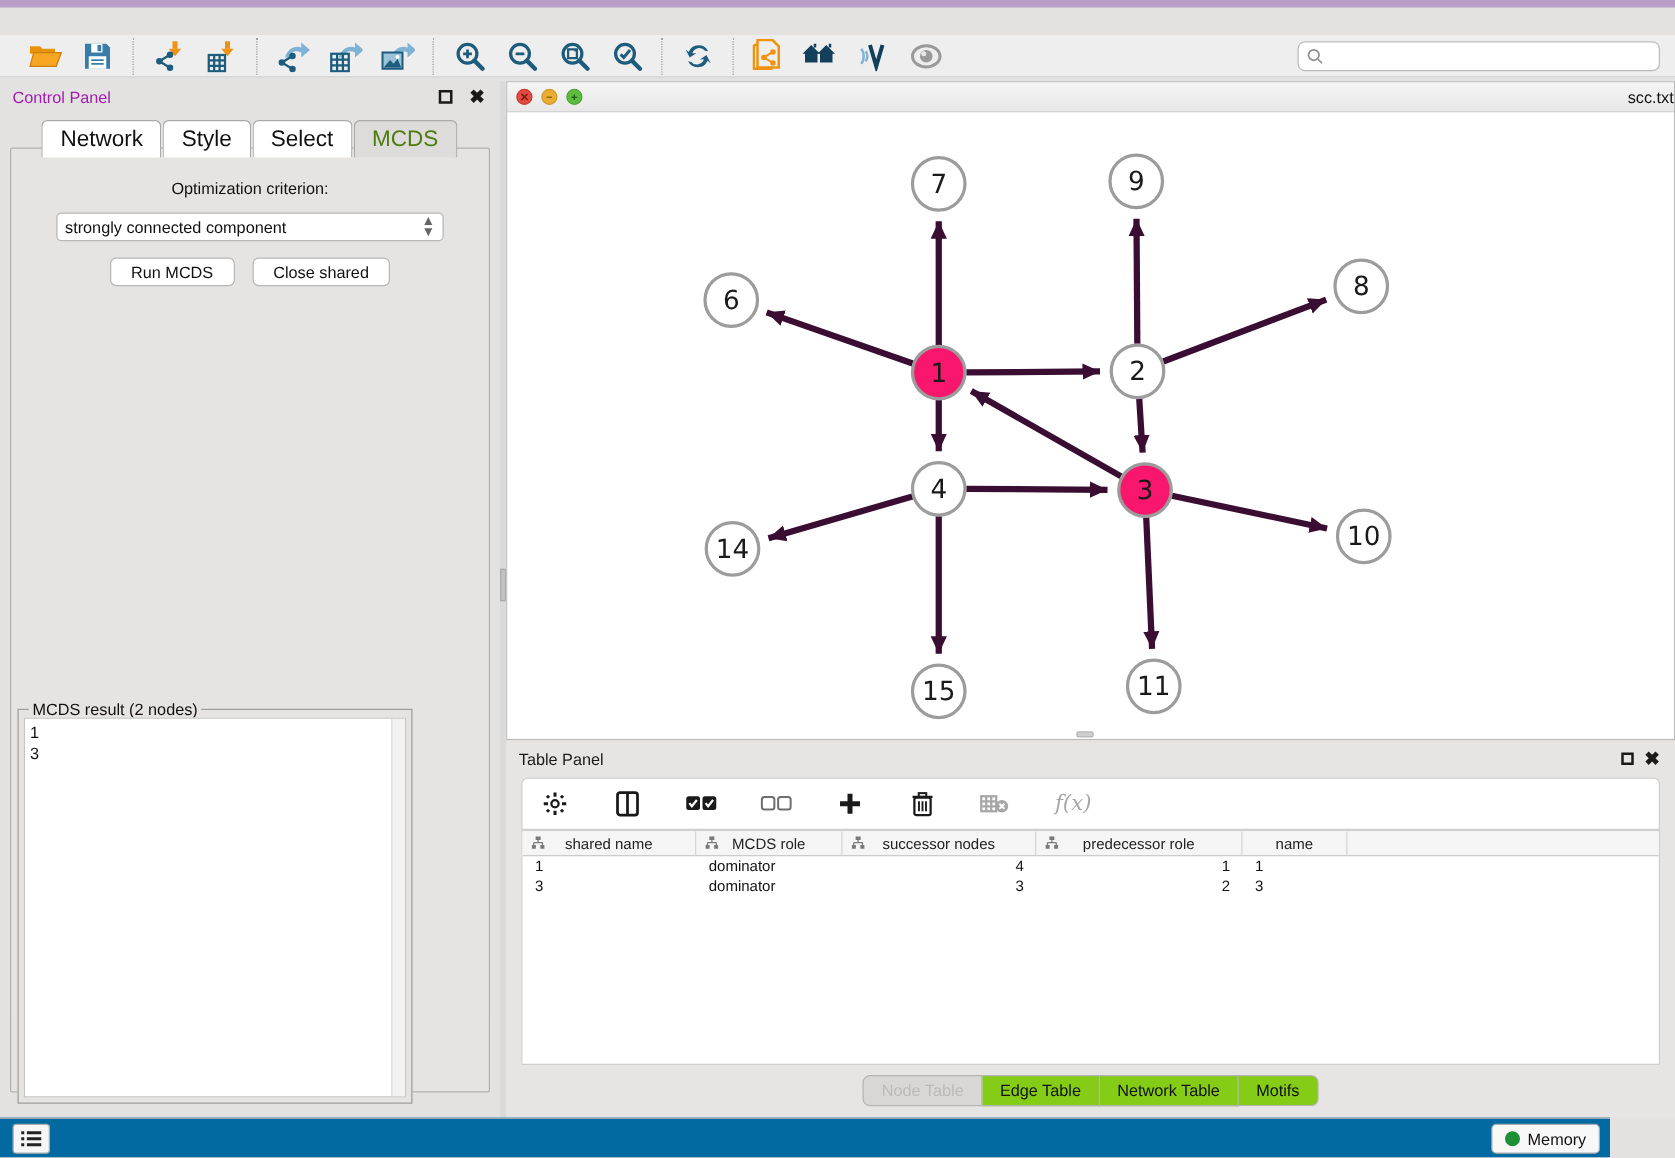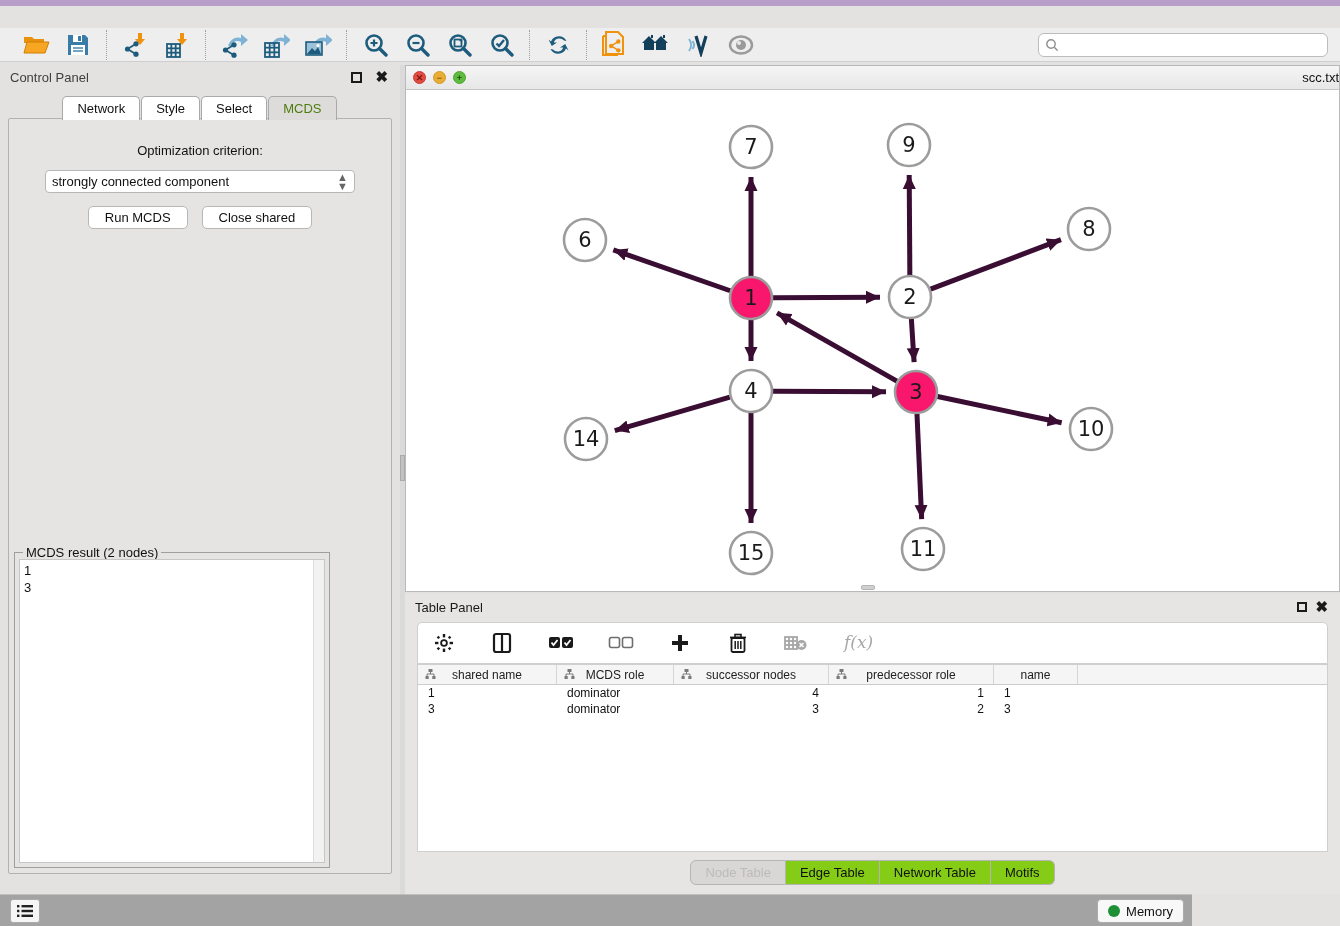--- a/index.html
+++ b/index.html
@@ -17,33 +17,33 @@
   .toolbar { position:absolute; left:0; top:28px; width:1340px; height:34px; background:#efeeef; border-bottom:1px solid #cfcfcf; display:flex; align-items:center; padding-left:8px; }
   .tb-group { display:flex; align-items:center; gap:10px; padding:0 12px; }
   .tb-sep { width:1px; height:30px; border-left:1px dotted #9f9f9f; }
   .icon-btn { width:32px; height:30px; display:flex; align-items:center; justify-content:center; background:transparent; border:none; cursor:pointer; }
   .icon-btn svg { display:block; }
   .search-wrap { position:absolute; right:12px; top:5px; width:290px; height:24px; background:#fff; border:1px solid #bdbdbd; border-radius:6px; display:flex; align-items:center; padding-left:6px; }
   .search-wrap input { border:none; outline:none; flex:1; font-size:13px; background:transparent; height:20px; font-family:"Liberation Sans",sans-serif; }
 
   
   .control-panel { position:absolute; left:0; top:65px; width:400px; height:815px; background:#e4e2e1; }
-  .cp-header { position:absolute; left:10px; top:5px; font-size:13px; color:#404040; }
+  .cp-header { position:absolute; left:10px; top:5px; font-size:13px; color:#a21caf; }
   .cp-float { position:absolute; right:38px; top:7px; width:11px; height:11px; border:2px solid #1a1a1a; background:transparent; }
   .cp-close { position:absolute; right:12px; top:3px; font-size:15px; font-weight:bold; color:#1a1a1a; cursor:pointer; }
   .cp-tabs { position:absolute; left:0; top:31px; width:100%; display:flex; justify-content:center; gap:0; }
-  .cp-tab { font-size:13px; padding:4px 14px; border:1px solid #a9a9a9; border-bottom:none; background:#fff; color:#111; border-radius:5px 5px 0 0; margin-right:1px; cursor:pointer; position:relative; z-index:2; }
+  .cp-tab { font-size:18px; padding:4px 14px; border:1px solid #a9a9a9; border-bottom:none; background:#fff; color:#111; border-radius:5px 5px 0 0; margin-right:1px; cursor:pointer; position:relative; z-index:2; }
   .cp-tab.active { background:#dedcda; color:#4d7c0f; }
   .cp-body { position:absolute; left:8px; top:53px; width:384px; height:756px; background:#e6e4e2; border:1px solid #b2b2b2; border-radius:2px; }
   .opt-label { margin-top:24px; text-align:center; font-size:13px; color:#111; }
   .combo { margin:12px auto 0; width:310px; height:23px; background:#fff; border:1px solid #b7b7b7; border-radius:4px; display:flex; align-items:center; padding:0 6px; font-size:13px; color:#111; position:relative; cursor:pointer; }
   .combo .stepper { position:absolute; right:6px; top:2px; font-size:11px; color:#666; line-height:9px; text-align:center; }
   .cp-buttons { margin-top:13px; display:flex; justify-content:center; gap:14px; }
   .cp-btn { font-size:13px; font-family:"Liberation Sans",sans-serif; padding:3px 16px; background:#fff; border:1px solid #b7b7b7; border-radius:5px; color:#111; cursor:pointer; }
-  .result-box { position:absolute; left:5px; top:433px; width:316px; height:316px; border:1px solid #9e9e9e; background:#e6e4e2; }
+  .result-box { position:absolute; left:5px; top:448px; width:316px; height:316px; border:1px solid #9e9e9e; background:#e6e4e2; }
   .result-legend { position:absolute; left:8px; top:-8px; background:#e6e4e2; padding:0 3px; font-size:13px; color:#111; }
   .result-text { position:absolute; left:4px; top:6px; right:4px; bottom:4px; background:#fff; border:1px solid #c6c6c6; font-size:13px; color:#111; padding:2px 4px; line-height:17px; overflow:hidden; }
   .result-scroll { position:absolute; right:0; top:0; bottom:0; width:11px; background:#f2f2f2; border-left:1px solid #ddd; }
 
   
   .v-split { position:absolute; left:400px; top:65px; width:5px; height:829px; background:#dadada; }
   .v-split .thumb { position:absolute; left:0px; top:390px; width:5px; height:26px; background:#c2c2c2; border:1px solid #ababab; }
 
   
   .net-window { position:absolute; left:405px; top:65px; width:935px; height:527px; background:#fff; border:1px solid #b9b9b9; }
@@ -71,21 +71,21 @@
   .trow { display:flex; height:16px; font-size:12px; color:#111; }
   .td { padding:1px 10px 0; overflow:hidden; white-space:nowrap; }
   .td.num { text-align:right; }
   .tp-tabs { position:absolute; left:0; right:0; top:266px; display:flex; justify-content:center; }
   .tp-tab { font-size:13px; padding:4px 14px; background:#84cc16; border:1px solid #b5b5b5; border-left:none; color:#111; cursor:pointer; }
   .tp-tab:first-child { border-left:1px solid #b5b5b5; border-radius:6px 0 0 6px; }
   .tp-tab:last-child { border-radius:0 6px 6px 0; }
   .tp-tab.active { background:#d9d7d6; color:#bdbbba; }
 
   
-  .status-bar { position:absolute; left:0; top:894px; width:1192px; height:32px; background:#a3a3a3; border-top:1px solid #bebebe; }
+  .status-bar { position:absolute; left:0; top:894px; width:1288px; height:32px; background:#0369a1; border-top:1px solid #bebebe; }
   .list-btn { position:absolute; left:10px; top:4px; width:30px; height:24px; background:#f6f6f6; border:1px solid #ababab; border-radius:3px; display:flex; align-items:center; justify-content:center; cursor:pointer; }
   .memory-btn { position:absolute; right:8px; top:4px; height:24px; background:#f8f8f8; border:1px solid #ababab; border-radius:4px; display:flex; align-items:center; gap:6px; padding:0 10px; font-size:13px; color:#111; cursor:pointer; }
   .mem-dot { width:12px; height:12px; border-radius:50%; background:#1d8f35; }
 </style>
 </head>
 <body>
 
 <div class="app">
 
   <div class="top-strip"></div>

